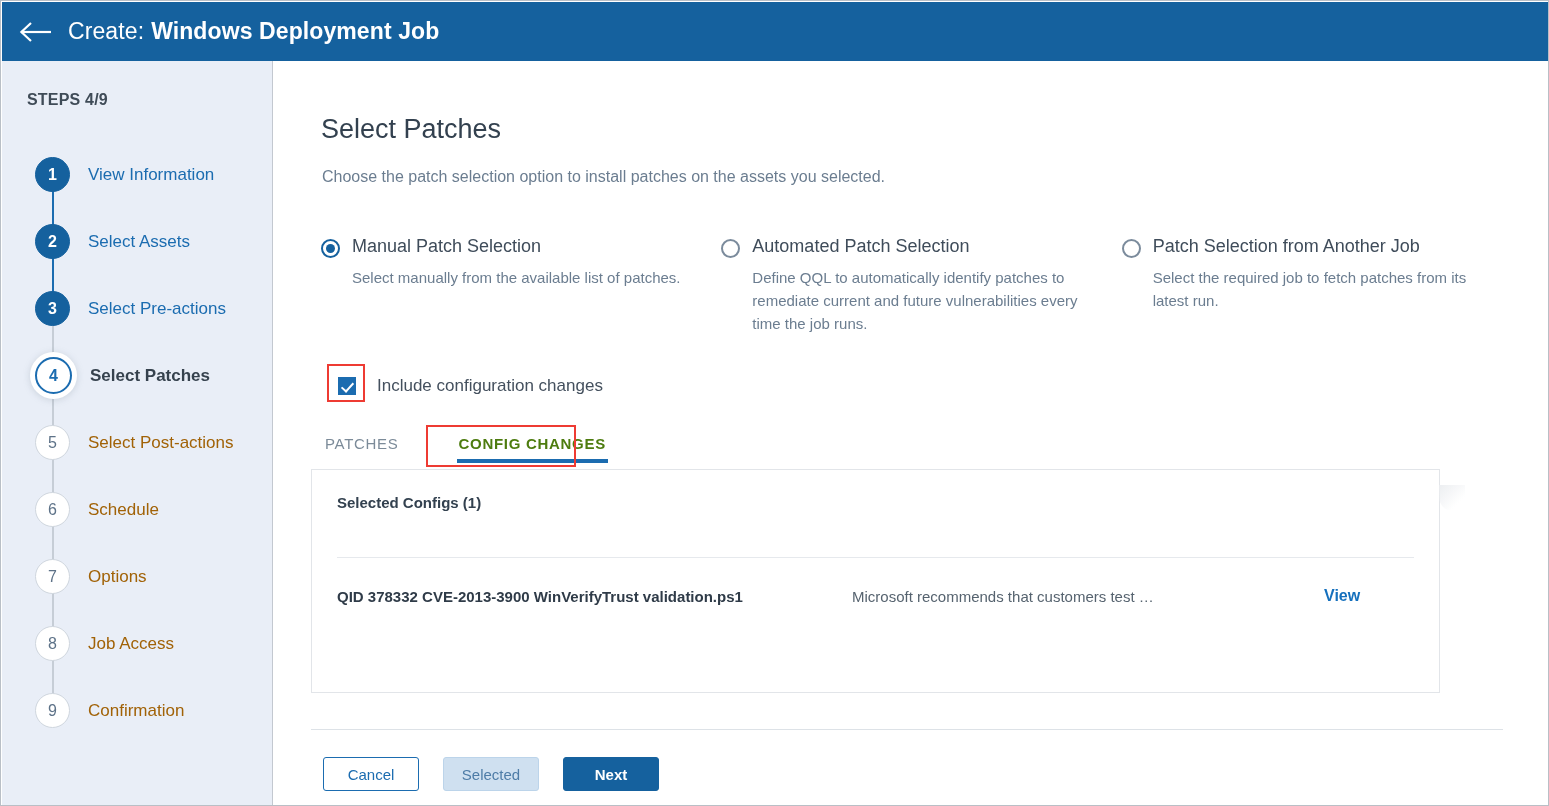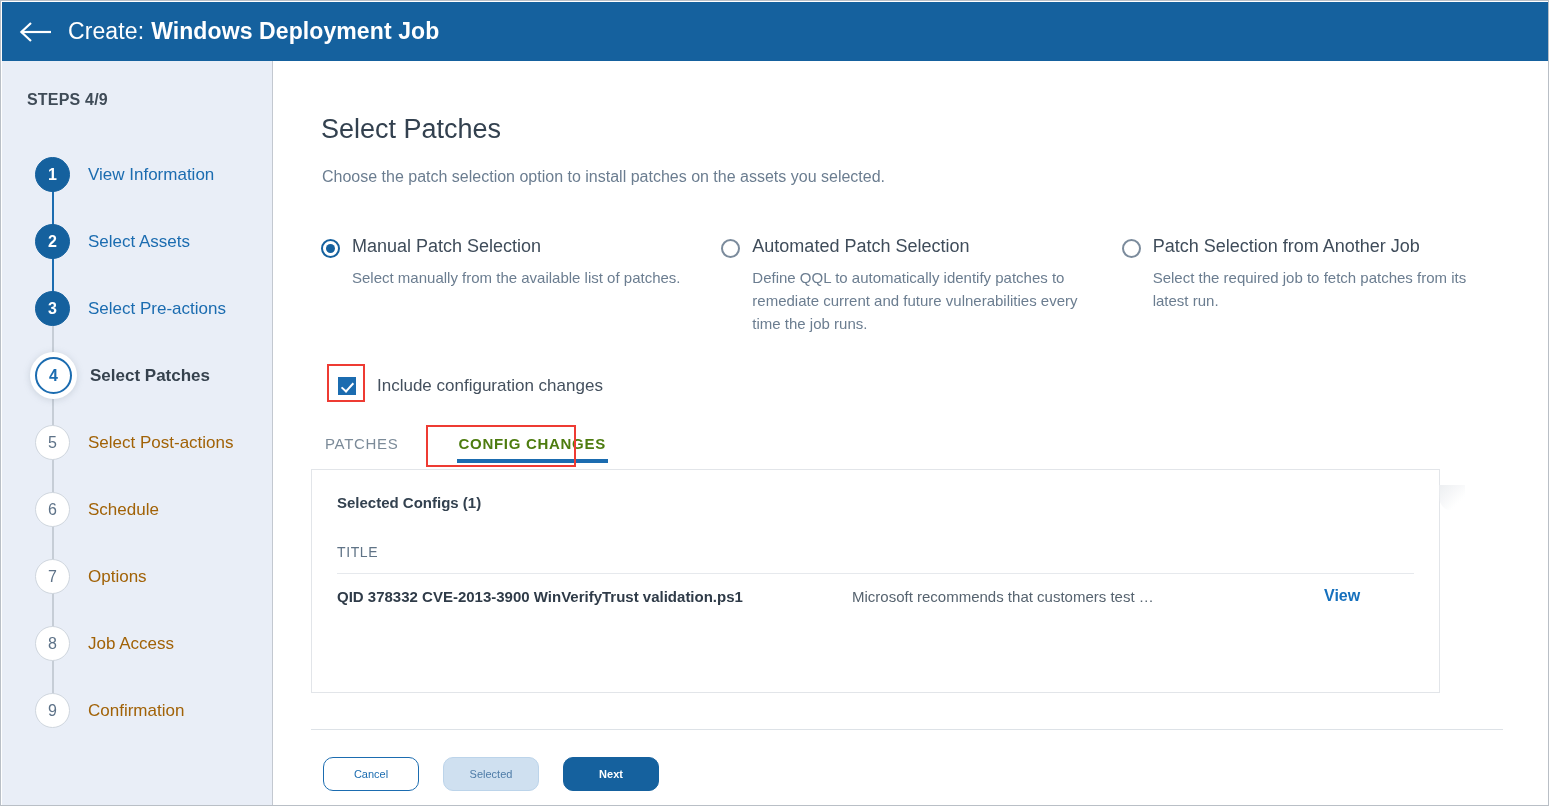--- a/index.html
+++ b/index.html
@@ -360,22 +360,22 @@
     background: #dde2e7;
   }
   .footer-buttons {
     position: absolute;
     left: 50px; top: 696px;
     display: flex;
     align-items: center;
   }
   .btn {
     height: 34px;
-    border-radius: 10px;
-    font-size: 11px;
+    border-radius: 3px;
+    font-size: 15px;
     display: flex;
     align-items: center;
     justify-content: center;
     box-sizing: border-box;
     cursor: pointer;
     white-space: nowrap;
   }
   .btn.cancel {
     width: 96px;
     background: #ffffff;
@@ -519,21 +519,20 @@
     <div class="tabs">
       <div class="tab inactive">PATCHES</div>
       <div class="tab active">CONFIG CHANGES</div>
       <div class="tab-highlight"></div>
     </div>
 
     <div class="table-panel">
       <div class="panel-title">Selected Configs (1)</div>
 
       <div class="table-head">
-        <div class="th col-title">TITLE</div>
       </div>
 
       <div class="table-row">
         <div class="td col-title">QID 378332 CVE-2013-3900 WinVerifyTrust validation.ps1</div>
         <div class="td col-desc">Microsoft recommends that customers test …</div>
         <div class="td col-view">View</div>
       </div>
     </div>
     <div class="panel-artifact"></div>
 

